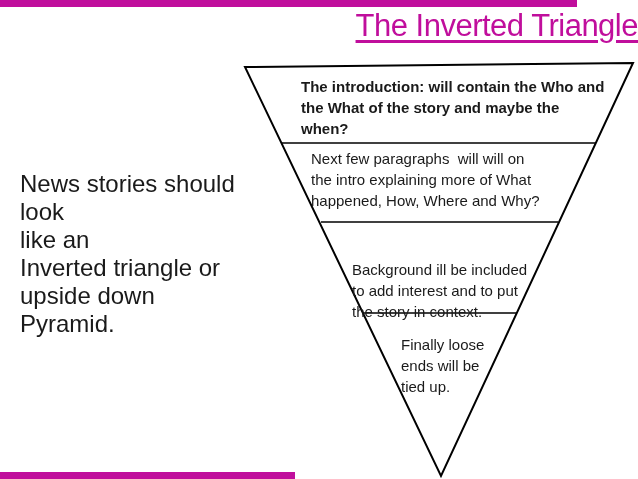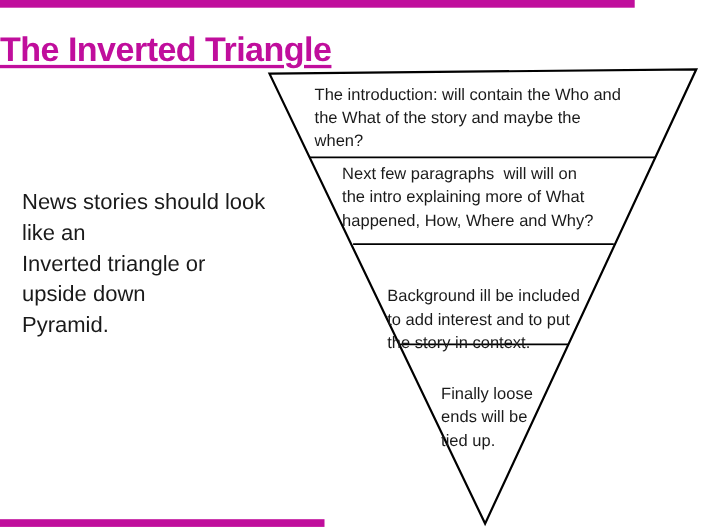--- a/index.html
+++ b/index.html
@@ -26,39 +26,39 @@
     left: 0;
     width: 577px;
   }
   .accent-bar.bottom {
     bottom: 0;
     left: 0;
     width: 295px;
   }
   .title {
     position: absolute;
-    top: 27px;
+    top: 8px;
     left: 0;
     width: 100%;
     margin: 0;
-    text-align: left;
+    text-align: right;
     font-size: 31px;
-    font-weight: bold;
+    font-weight: normal;
     color: var(--accent, #c00e9c);
     text-decoration: underline;
     text-decoration-thickness: 3px;
     text-underline-offset: 4px;
     letter-spacing: -0.5px;
   }
   .left-note {
     position: absolute;
     left: 20px;
     top: 170px;
     width: 260px;
-    font-size: 20px;
+    font-size: 24px;
     line-height: 28px;
     white-space: pre-wrap;
     color: var(--text, #1a1a1a);
   }
   .triangle-svg {
     position: absolute;
     inset: 0;
   }
   .triangle-svg polygon,
   .triangle-svg line {
@@ -68,24 +68,24 @@
     stroke-linejoin: miter;
   }
   .triangle-svg line { stroke-width: 1.6; }
   .sec {
     position: absolute;
     font-size: 15px;
     line-height: 21px;
     white-space: pre-wrap;
     color: var(--text, #1a1a1a);
   }
-  .sec1 { left: 286px; top: 76px;  width: 320px; }
+  .sec1 { left: 301px; top: 76px;  width: 320px; font-weight: bold; }
   .sec2 { left: 311px; top: 148px; width: 260px; }
   .sec3 { left: 352px; top: 231px; width: 210px; margin-top: 28px; }
-  .sec4 { left: 401px; top: 348px; width: 110px; }
+  .sec4 { left: 401px; top: 334px; width: 110px; }
 </style>
 </head>
 <body>
 
 <div class="slide">
 
   <div class="accent-bar top"></div>
 
   <h1 class="title">The Inverted Triangle</h1>
 

